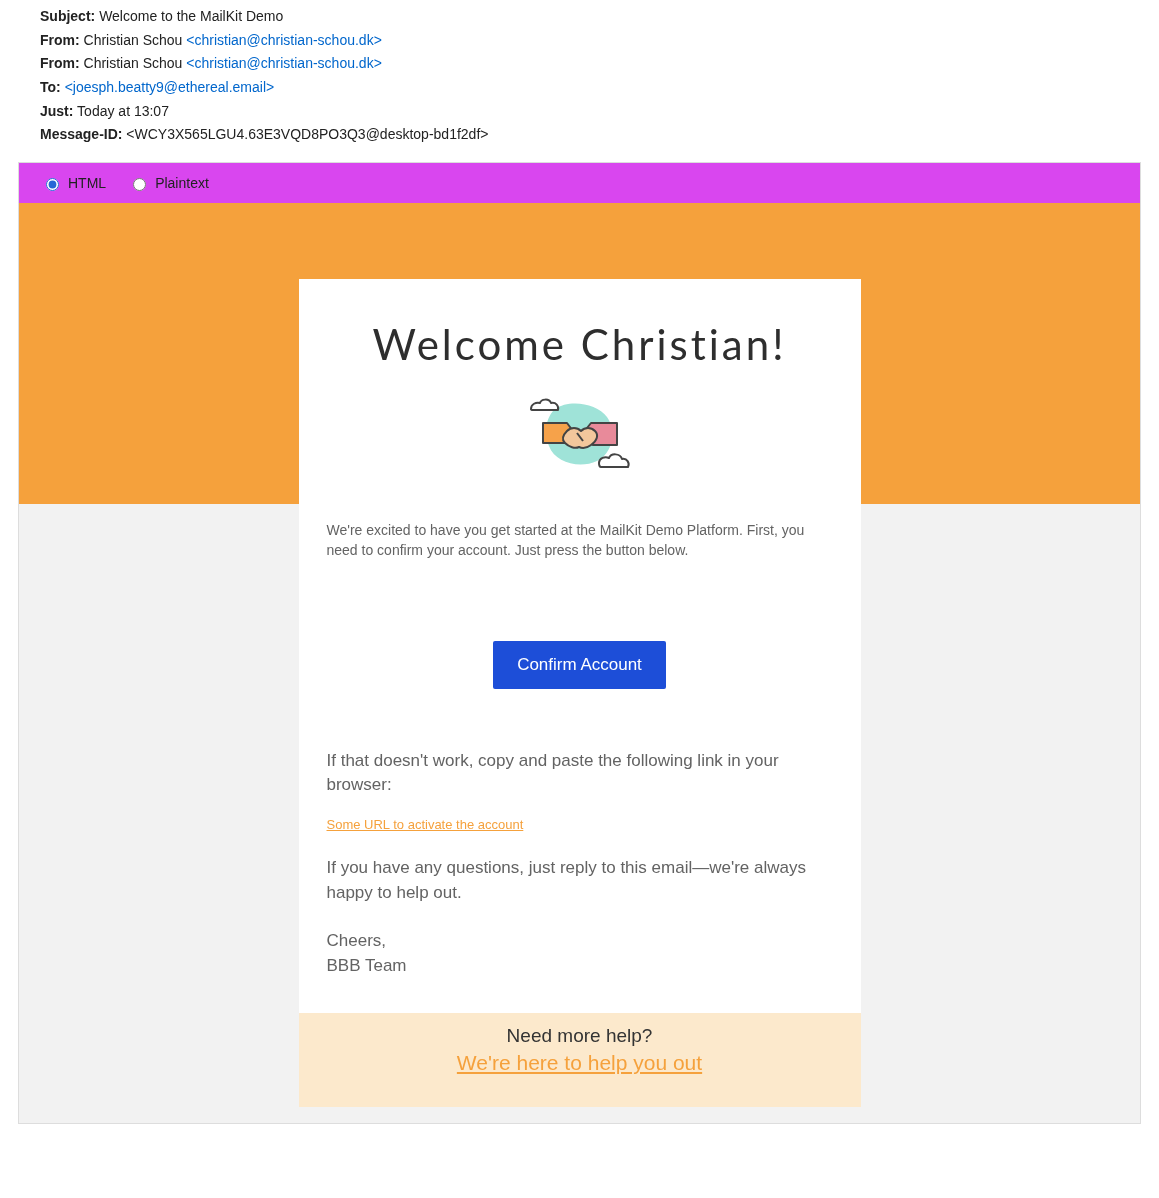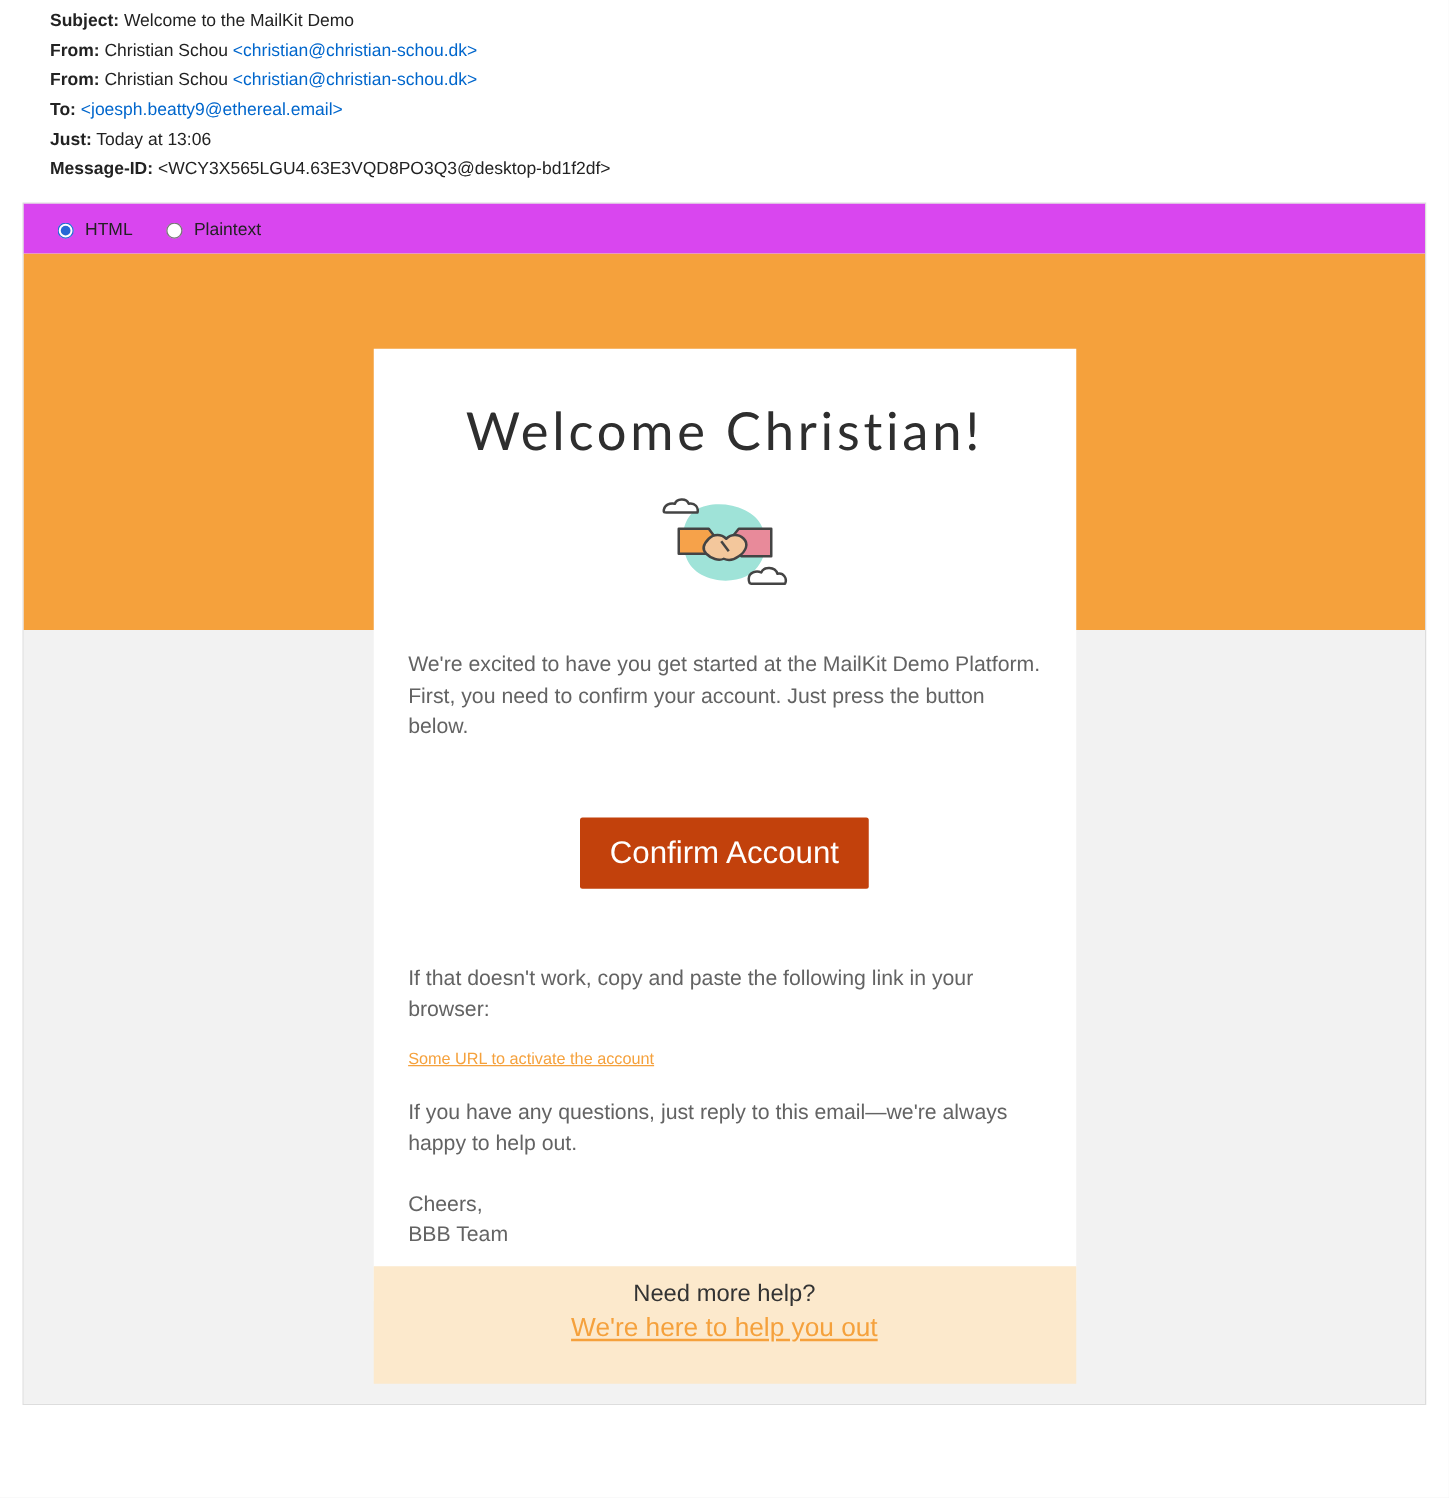--- a/index.html
+++ b/index.html
@@ -70,34 +70,35 @@
       margin: 0 0 22px;
       font-family: "Lato","Segoe UI",sans-serif;
     }
 
     
     .handshake-wrap { text-align:center; margin-bottom: 36px; }
     .handshake-wrap svg { display:inline-block; }
 
     .intro-text {
       color: #636363;
-      font-size: 17px;
+      font-size: 14px;
       line-height: 1.45;
       margin: 0 0 60px;
     }
     .btn-row { text-align:center; margin-bottom: 60px; }
     .confirm-btn {
       display: inline-block;
-      background: #c2410c;
+      background: #1d4ed8;
       color: #fff;
-      font-size: 25px;
+      font-size: 17px;
       padding: 14px 24px;
       border: none;
       cursor: pointer;
       border-radius: 2px;
+      margin-top: 20px;
     }
     .fallback-text,
     .questions-text,
     .signoff {
       color: #636363;
       font-size: 17px;
       line-height: 1.45;
       margin: 0 0 18px;
     }
     .activation-link {
@@ -152,21 +153,21 @@
       <span class="meta-label">From:</span>
       <span>Christian Schou </span>
       <span class="meta-link">&lt;christian@christian-schou.dk&gt;</span>
     </div>
     <div class="meta-row">
       <span class="meta-label">To:</span>
       <span class="meta-link">&lt;joesph.beatty9@ethereal.email&gt;</span>
     </div>
     <div class="meta-row">
       <span class="meta-label">Just:</span>
-      <span>Today at 13:06</span>
+      <span>Today at 13:07</span>
     </div>
     <div class="meta-row">
       <span class="meta-label">Message-ID:</span>
       <span>&lt;WCY3X565LGU4.63E3VQD8PO3Q3@desktop-bd1f2df&gt;</span>
     </div>
   </div>
 
   <div class="viewer">
     <div class="view-switch">
       <label class="radio-item">

